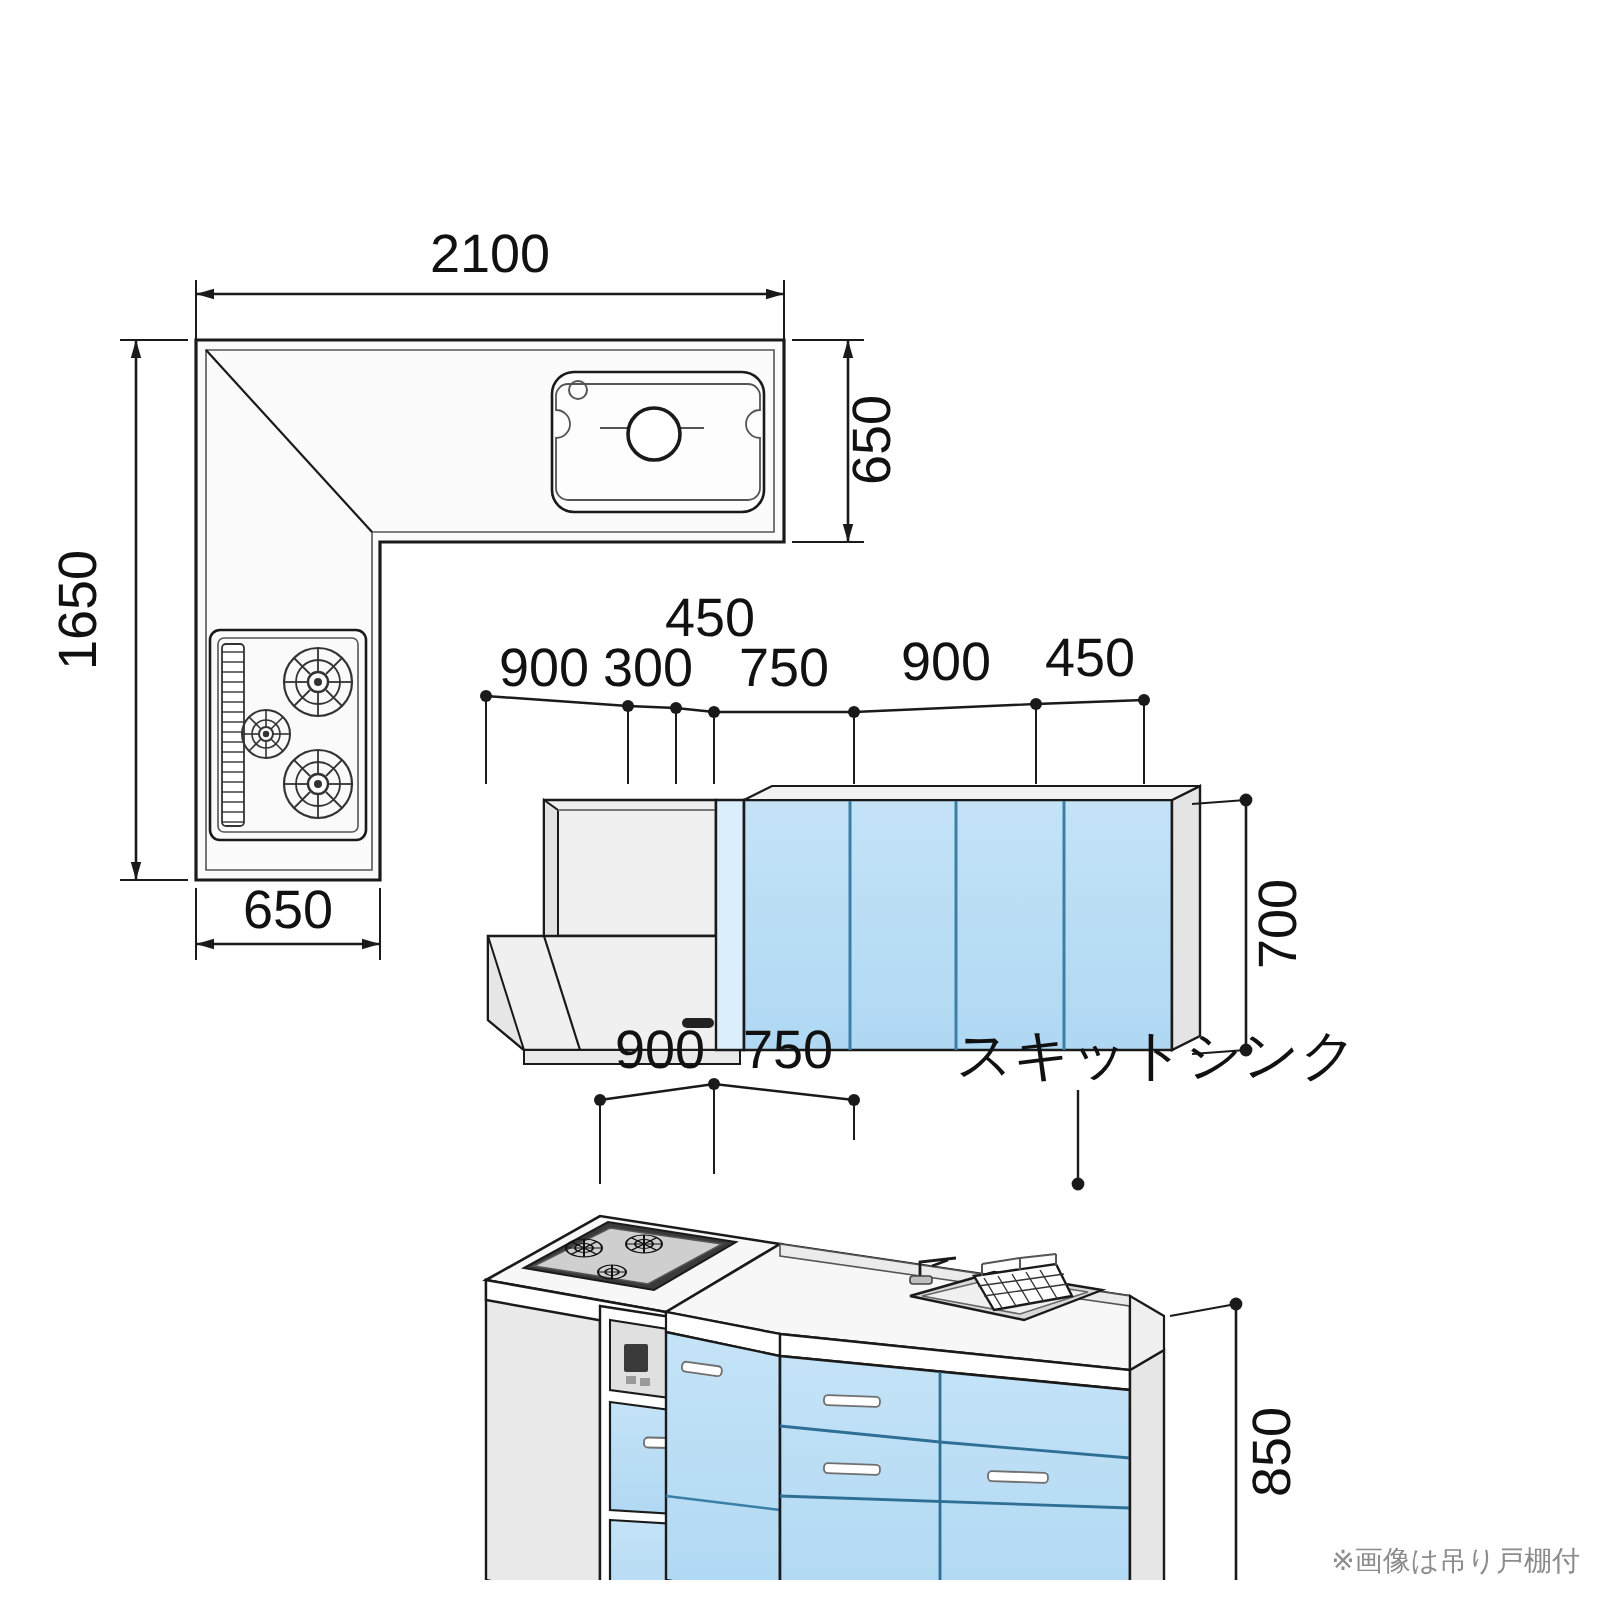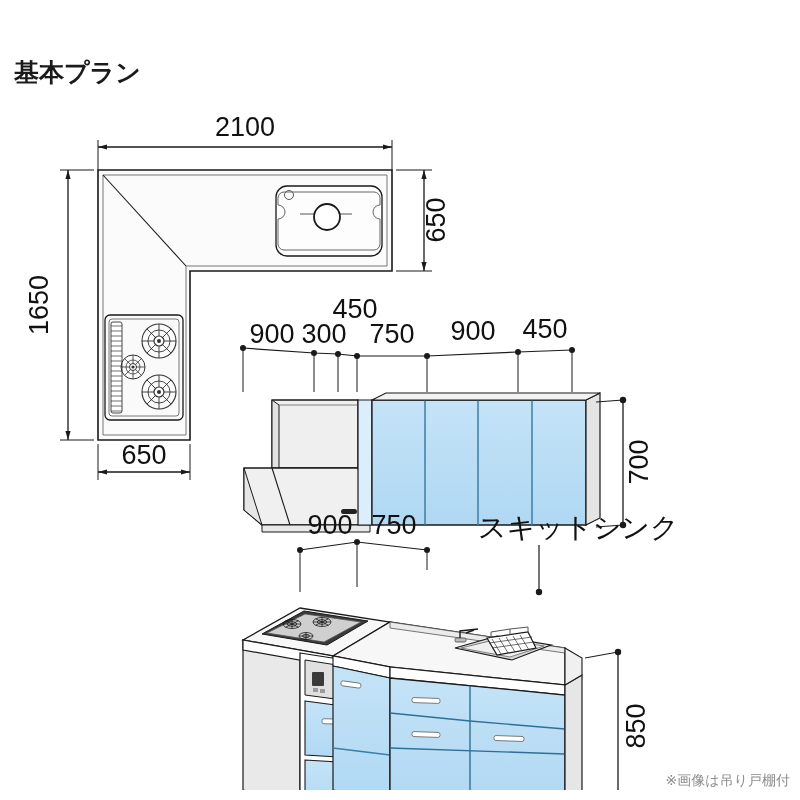--- a/index.html
+++ b/index.html
@@ -81,21 +81,20 @@
     fill: #111111;
     font-weight: 500;
   }
 </style>
 </head>
 <body>
 
 <div id="page">
 
 
-  <div id="subtitle">基本プラン</div>
 
   <svg id="drawing" viewBox="0 0 800 690">
     <defs>
       <marker id="arrL" markerWidth="10" markerHeight="8" refX="9" refY="4" orient="auto" markerUnits="userSpaceOnUse">
         <path d="M9,4 L0,1.4 L0,6.6 Z" fill="#1a1a1a"></path>
       </marker>
       <marker id="arrR" markerWidth="10" markerHeight="8" refX="1" refY="4" orient="auto" markerUnits="userSpaceOnUse">
         <path d="M1,4 L10,1.4 L10,6.6 Z" fill="#1a1a1a"></path>
       </marker>
       <linearGradient id="doorGrad" x1="0" y1="0" x2="0" y2="1">

